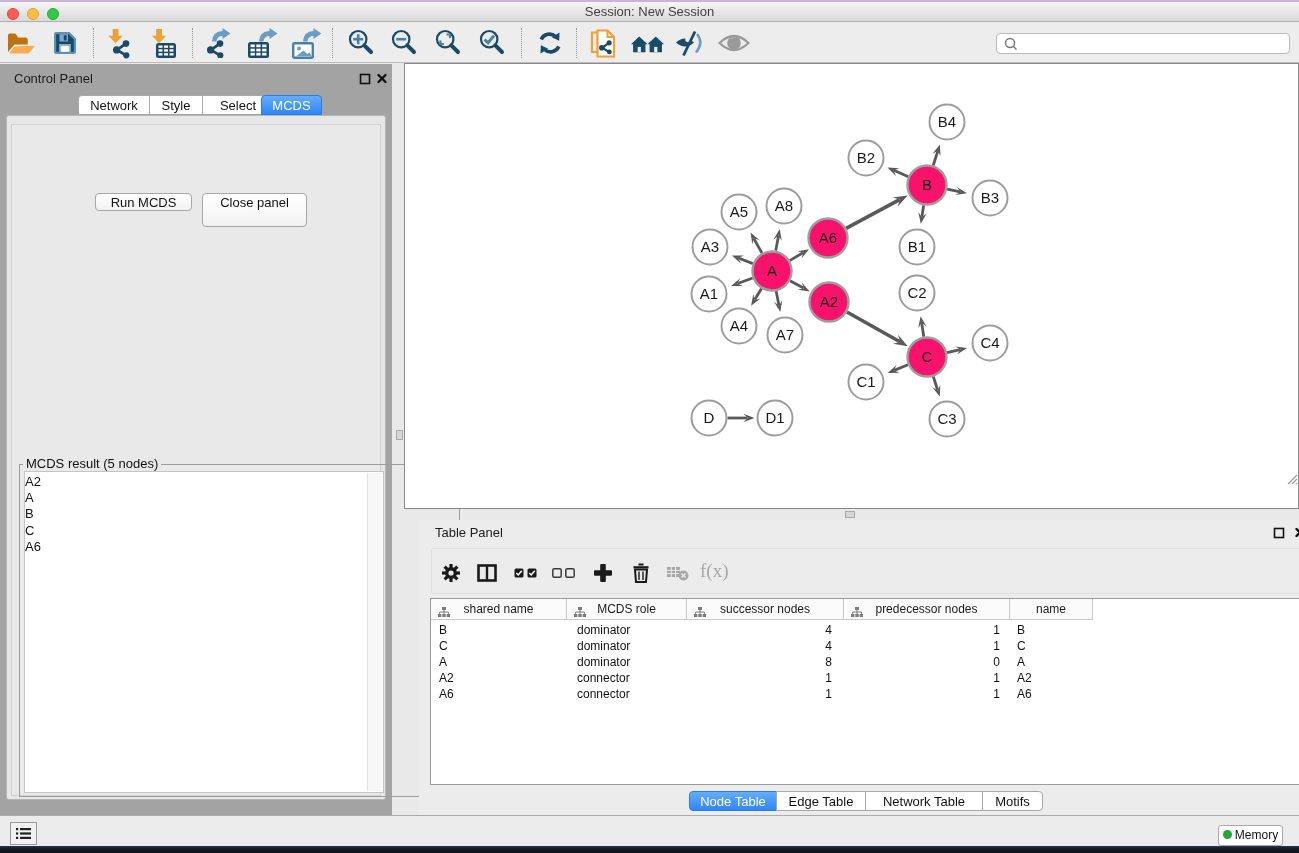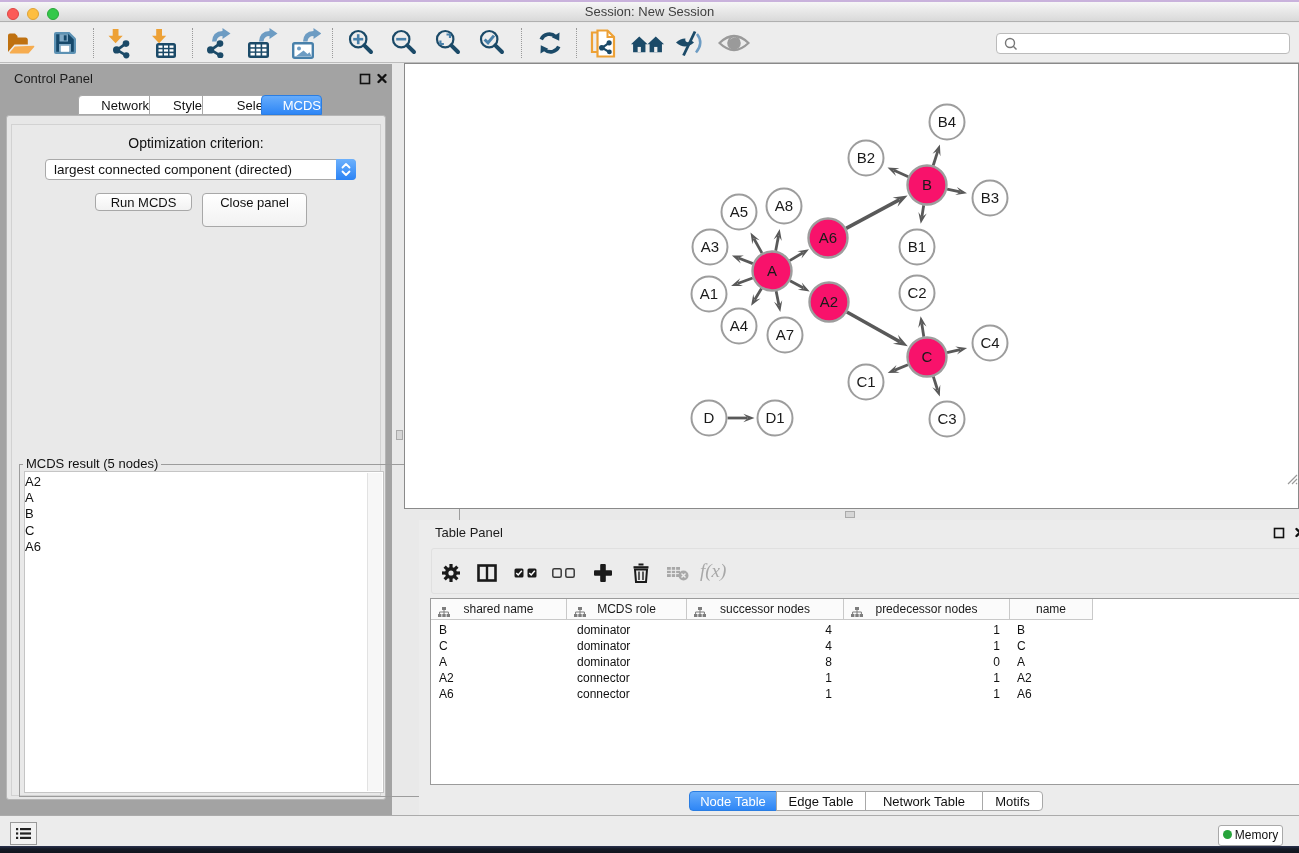--- a/index.html
+++ b/index.html
@@ -9,21 +9,21 @@
 #titlebar .title{width:100%;text-align:center;font-size:13px;color:#404040;line-height:20px}
 .tl{position:absolute;top:6px;width:12px;height:12px;border-radius:50%}
 
 #toolbar{left:0;top:23px;width:1299px;height:40px;background:#ededed;border-bottom:1px solid #bcbcbc}
 .sep{position:absolute;top:5px;height:30px;border-left:1px dotted #9a9a9a}
 #searchbox{left:996px;top:10px;width:294px;height:21px;background:#fff;border:1px solid #bbb;border-radius:4px}
 
 #cpanel{left:0;top:64px;width:392px;height:751px;background:#a3a3a3}
 .panhead{font-size:13px;color:#1c1c1c}
 .tabs{position:absolute;font-size:13px}
-.tab{position:absolute;top:0;height:20px;line-height:19px;text-align:right;background:#fff;border:1px solid #a8a8a8;color:#111}
+.tab{position:absolute;top:0;height:20px;line-height:19px;text-align:center;background:#fff;border:1px solid #a8a8a8;color:#111}
 .tab.sel{background:linear-gradient(#66acfb,#2e86f6);color:#fff;border-color:#2a7de2}
 #tabpane{left:6px;top:51px;width:380px;height:685px;border:1px solid #b6b6b6;border-radius:3px;background:#e7e7e7}
 #mcdspane{left:4px;top:8px;width:370px;height:672px;background:#e9e9e9;border:1px solid #d2d2d2}
 .btn{position:absolute;background:linear-gradient(#ffffff,#f2f2f2);border:1px solid #a8a8a8;border-radius:4px;font-size:13px;color:#111;text-align:center}
 #combo{left:33px;top:34px;width:311px;height:21px;background:#fff;border:1px solid #a9a9a9;border-radius:4px;font-size:13.5px;color:#111;line-height:19px;padding-left:8px}
 #combobtn{right:-1px;top:-1px;width:20px;height:21px;background:linear-gradient(#6db1fc,#2b83f5);border-radius:0 4px 4px 0}
 #groupbox{left:7px;top:339px;width:441px;height:333px;border:1px solid #9c9c9c}
 #grouplab{left:3px;top:-9px;background:#e9e9e9;padding:0 3px;font-size:13px;color:#111}
 #mlist{left:4px;top:6px;width:360px;height:322px;background:#fff;border:1px solid #c5c5c5;font-size:13px;color:#111;line-height:16.2px;padding:2px 0 0 0px}
 #mscroll{right:1px;top:1px;width:15px;height:318px;background:#f7f7f7;border-left:1px solid #e2e2e2}
@@ -217,27 +217,20 @@
       <path d="M19.5 2 L26.5 9 M26.5 2 L19.5 9" stroke="#111" stroke-width="2.4" stroke-linecap="round"></path>
     </svg>
   <div class="tabs abs" style="left:78px;top:31px">
     <div class="tab" style="left:0px;width:72px;border-radius:4px 0 0 0">Network</div>
     <div class="tab" style="left:71px;width:54px">Style</div>
     <div class="tab" style="left:124px;width:72px">Select</div>
     <div class="tab sel" style="left:183px;width:61px;border-radius:4px 4px 0 0">MCDS</div>
   </div>
   <div id="tabpane" class="abs">
     <div id="mcdspane" class="abs">
-      <div class="abs" style="left:0;top:10px;width:100%;text-align:center;font-size:14px;color:#111">Optimization criterion:</div>
-      <div id="combo" class="abs">largest connected component (directed)
-        <div id="combobtn" class="abs"><svg width="20" height="21" viewBox="0 0 20 21">
-              <path d="M6.5 8.5 L10 5 L13.5 8.5" fill="none" stroke="#fff" stroke-width="1.8" stroke-linecap="round" stroke-linejoin="round"></path>
-              <path d="M6.5 12.5 L10 16 L13.5 12.5" fill="none" stroke="#fff" stroke-width="1.8" stroke-linecap="round" stroke-linejoin="round"></path>
-            </svg></div>
-      </div>
       <div class="btn" style="left:83px;top:68px;width:97px;height:18px;line-height:17px">Run MCDS</div>
       <div class="btn" style="left:190px;top:68px;width:105px;height:34px;line-height:17px">Close panel</div>
       <div id="groupbox" class="abs">
         <div id="grouplab" class="abs">MCDS result (5 nodes)</div>
         <div id="mlist" class="abs">A2<br>A<br>B<br>C<br>A6
           <div id="mscroll" class="abs"></div>
         </div>
       </div>
     </div>
   </div>
@@ -393,21 +386,21 @@
           <g stroke="#ececec" stroke-width="1">
             <line x1="0" y1="3.3" x2="13" y2="3.3"></line>
             <line x1="0" y1="6.6" x2="13" y2="6.6"></line>
             <line x1="4.3" y1="0" x2="4.3" y2="10"></line>
             <line x1="8.6" y1="0" x2="8.6" y2="10"></line>
           </g>
         </g>
         <circle cx="16.5" cy="10.5" r="5" fill="#a8a8a8"></circle>
         <path d="M14.5 8.5 L18.5 12.5 M18.5 8.5 L14.5 12.5" stroke="#ececec" stroke-width="1.4"></path>
       </svg>
-      <div class="abs" style="left:268px;top:11px;font-family:'Liberation Serif',serif;font-style:italic;font-size:19px;color:#a8a8a8">f(x)</div>
+      <div class="abs" style="left:268px;top:11px;font-family:'Liberation Serif',serif;font-size:19px;color:#a8a8a8">f(x)</div>
     </div>
   <div id="ttable" class="abs">
       <div class="th" style="left:0px;width:136px"><span style="position:absolute;left:7px;top:5px"><svg width="12" height="11" viewBox="0 0 12 11">
             <g fill="#7d7d7d">
               <rect x="4" y="0" width="4" height="3"></rect>
               <rect x="0" y="7" width="3.4" height="3"></rect>
               <rect x="4.3" y="7" width="3.4" height="3"></rect>
               <rect x="8.6" y="7" width="3.4" height="3"></rect>
             </g>
             <g stroke="#7d7d7d" stroke-width="1">

